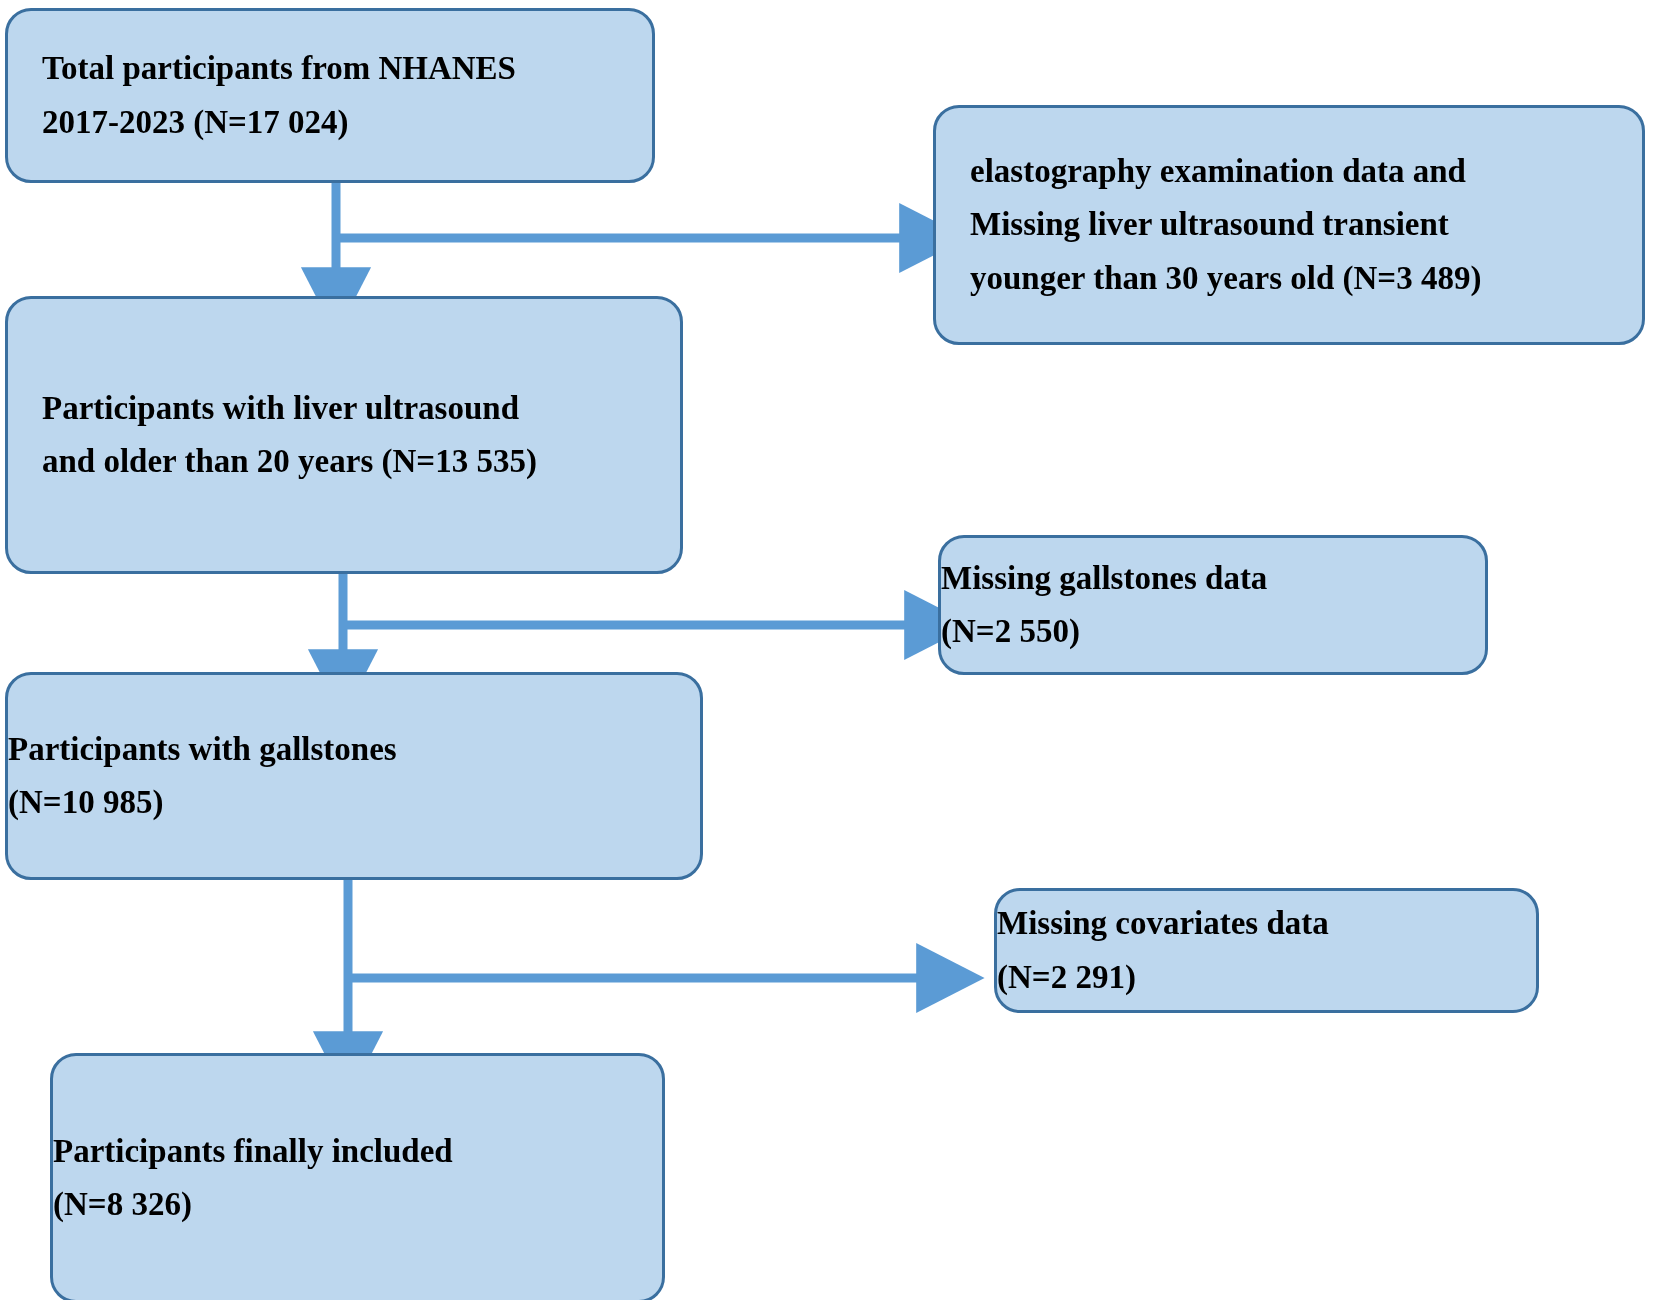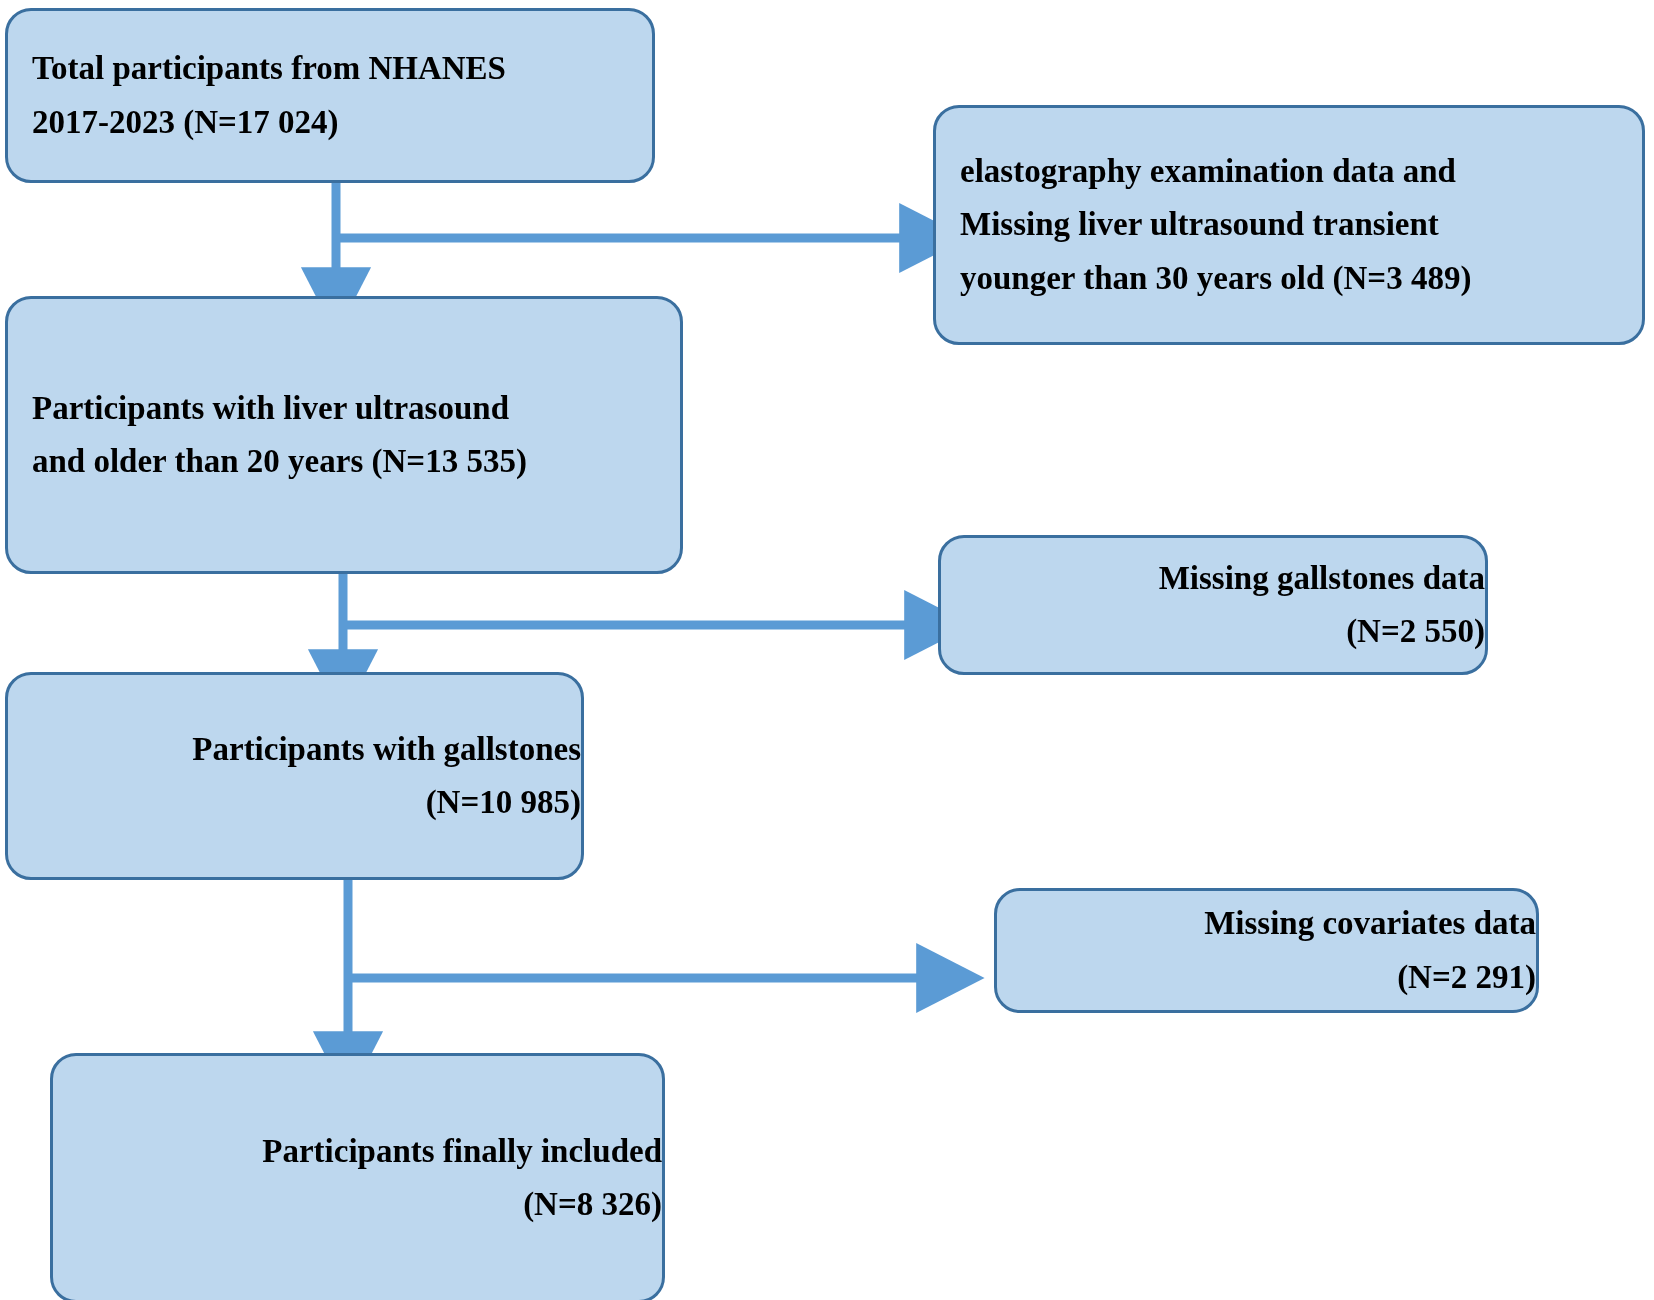--- a/index.html
+++ b/index.html
@@ -27,22 +27,22 @@
     line-height: 1.62;
     display: flex;
     flex-direction: column;
     justify-content: center;
   }
   .node .line {
     display: block;
     white-space: nowrap;
   }
   .node.left-text { align-items: flex-start; }
-  .node.left-text .line { padding-left: 24px; }
-  .node.center-text { align-items: flex-end; padding-left: 12px; }
+  .node.left-text .line { padding-left: 34px; }
+  .node.center-text { align-items: flex-start; }
 
   
   #wires {
     position: absolute;
     left: 0;
     top: 0;
     width: 1654px;
     height: 1300px;
     pointer-events: none;
   }
@@ -84,21 +84,21 @@
   <div class="node left-text" style="left:5px; top:8px; width:650px; height:175px;">
     <span class="line">Total participants from NHANES</span>
     <span class="line">2017-2023 (N=17 024)</span>
   </div>
 
   <div class="node left-text" style="left:5px; top:296px; width:678px; height:278px;">
     <span class="line">Participants with liver ultrasound</span>
     <span class="line">and older than 20 years (N=13 535)</span>
   </div>
 
-  <div class="node center-text" style="left:5px; top:672px; width:579px; height:208px;">
+  <div class="node center-text" style="left:5px; top:672px; width:698px; height:208px;">
     <span class="line">Participants with gallstones</span>
     <span class="line">(N=10 985)</span>
   </div>
 
   <div class="node center-text" style="left:50px; top:1053px; width:615px; height:250px;">
     <span class="line">Participants finally included</span>
     <span class="line">(N=8 326)</span>
   </div>
 
   <div class="node left-text" style="left:933px; top:105px; width:712px; height:240px;">

